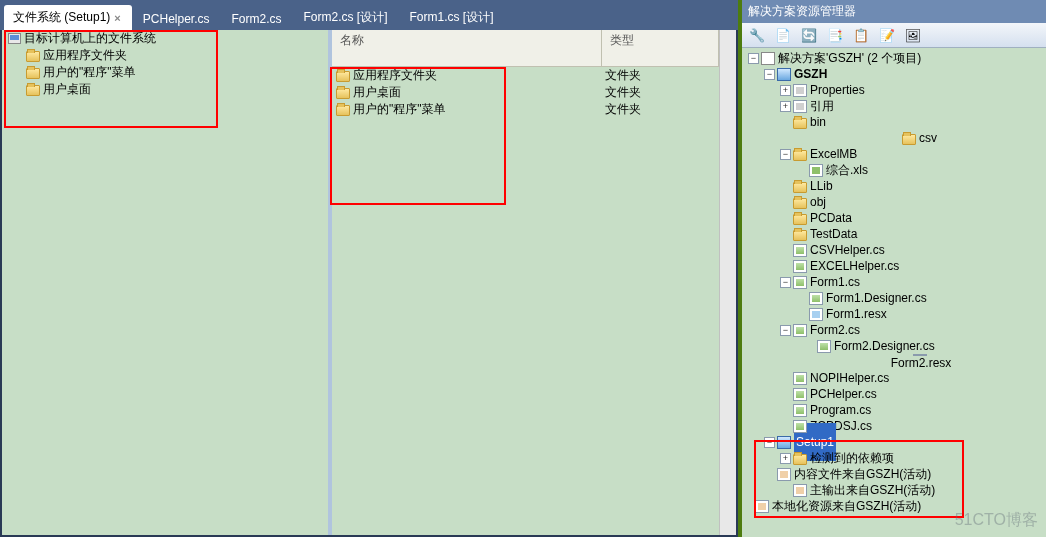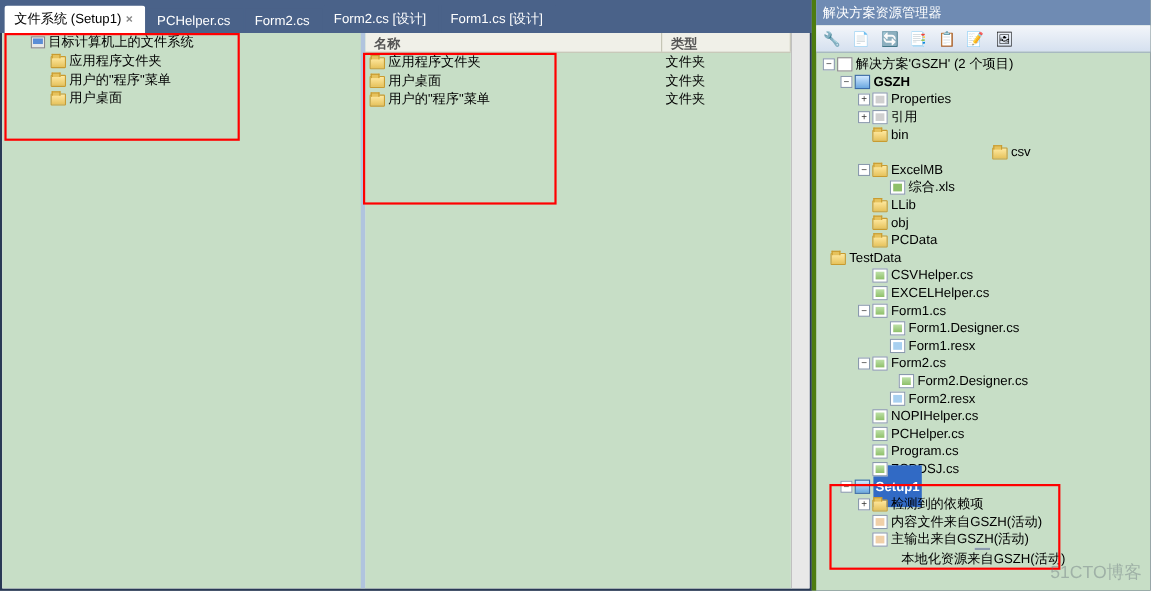--- a/index.html
+++ b/index.html
@@ -51,34 +51,32 @@
       background: #fff;
       margin: 0 2px 2px 2px;
       overflow: hidden;
     }
     .left-tree {
       width: 330px;
       background: #c7dec6;
       border-right: 4px solid #b0c4de;
       position: relative;
       overflow: auto;
-      padding-left: 20px;
     }
     .right-list {
       flex: 1;
       background: #c7dec6;
       display: flex;
       flex-direction: column;
     }
     .list-header {
       display: flex;
       background: #f0f0e8;
       border-bottom: 1px solid #c0c0b0;
-      height: 18px;
-      font-weight: bold;
+      height: 37px;
     }
     .list-header-cell {
       padding: 2px 8px;
       border-right: 1px solid #c0c0b0;
       color: #555;
     }
     .list-body { position: relative; flex: 1; }
     .tree-row, .list-row {
       display: flex;
       align-items: center;
@@ -153,21 +151,20 @@
     .s-row {
       display: flex;
       align-items: center;
       height: 16px;
       white-space: nowrap;
     }
     .s-row.selected .s-text {
       background: #316ac5;
       color: #fff;
       padding: 12px 2px;
-      font-weight: bold;
     }
     .expander {
       width: 11px; height: 11px; border: 1px solid #8a9aad;
       display: flex; align-items: center; justify-content: center;
       font-size: 9px; line-height: 1; margin-right: 2px; cursor: pointer;
       background: #fff; color: #333;
     }
     .dotted-spacer { display: inline-block; height: 1px; }
     .file-icon {
       width: 14px; height: 13px; background: #fff; border: 1px solid #8a9aad;
@@ -326,21 +323,21 @@
       <div class="s-row" style="padding-left: 38px;">
         <span class="dotted-spacer" style="width:13px"></span>
         <span class="icon folder-icon"></span>
         <span class="s-text" style="">obj</span>
       </div>
       <div class="s-row" style="padding-left: 38px;">
         <span class="dotted-spacer" style="width:13px"></span>
         <span class="icon folder-icon"></span>
         <span class="s-text" style="">PCData</span>
       </div>
-      <div class="s-row" style="">
+      <div class="s-row" style="padding-left: 38px;">
         <span class="dotted-spacer" style="width:13px"></span>
         <span class="icon folder-icon"></span>
         <span class="s-text" style="">TestData</span>
       </div>
       <div class="s-row" style="padding-left: 38px;">
         <span class="dotted-spacer" style="width:13px"></span>
         <span class="file-icon cs"></span>
         <span class="s-text" style="">CSVHelper.cs</span>
       </div>
       <div class="s-row" style="padding-left: 38px;">
@@ -366,21 +363,21 @@
       <div class="s-row" style="padding-left: 38px;">
         <span class="expander">−</span>
         <span class="file-icon cs"></span>
         <span class="s-text" style="">Form2.cs</span>
       </div>
       <div class="s-row" style="padding-left: 62px;">
         <span class="dotted-spacer" style="width:13px"></span>
         <span class="file-icon cs"></span>
         <span class="s-text" style="">Form2.Designer.cs</span>
       </div>
-      <div class="s-row" style="padding-left: 54px;">
+      <div class="s-row" style="padding-left: 54px; flex-direction: column;">
         <span class="dotted-spacer" style="width:13px"></span>
         <span class="file-icon resx"></span>
         <span class="s-text" style="">Form2.resx</span>
       </div>
       <div class="s-row" style="padding-left: 38px;">
         <span class="dotted-spacer" style="width:13px"></span>
         <span class="file-icon cs"></span>
         <span class="s-text" style="">NOPIHelper.cs</span>
       </div>
       <div class="s-row" style="padding-left: 38px;">
@@ -401,31 +398,31 @@
       <div class="s-row selected" style="padding-left: 22px;">
         <span class="expander">−</span>
         <span class="project-icon"></span>
         <span class="s-text" style="">Setup1</span>
       </div>
       <div class="s-row" style="padding-left: 38px;">
         <span class="expander">+</span>
         <span class="icon folder-icon"></span>
         <span class="s-text" style="">检测到的依赖项</span>
       </div>
-      <div class="s-row" style="padding-left: 38px;">
+      <div class="s-row" style="padding-left: 22px;">
         <span class="dotted-spacer" style="width:13px"></span>
         <span class="file-icon out"></span>
         <span class="s-text" style="">内容文件来自GSZH(活动)</span>
       </div>
       <div class="s-row" style="padding-left: 38px;">
         <span class="dotted-spacer" style="width:13px"></span>
         <span class="file-icon out"></span>
         <span class="s-text" style="">主输出来自GSZH(活动)</span>
       </div>
-      <div class="s-row" style=" flex-direction: column;">
+      <div class="s-row" style="">
         <span class="dotted-spacer" style="width:13px"></span>
         <span class="file-icon out"></span>
         <span class="s-text" style="">本地化资源来自GSZH(活动)</span>
       </div>
     </div>
 </div>
 
 <div class="red-box c"></div>
 <div class="watermark">51CTO博客</div>
 

